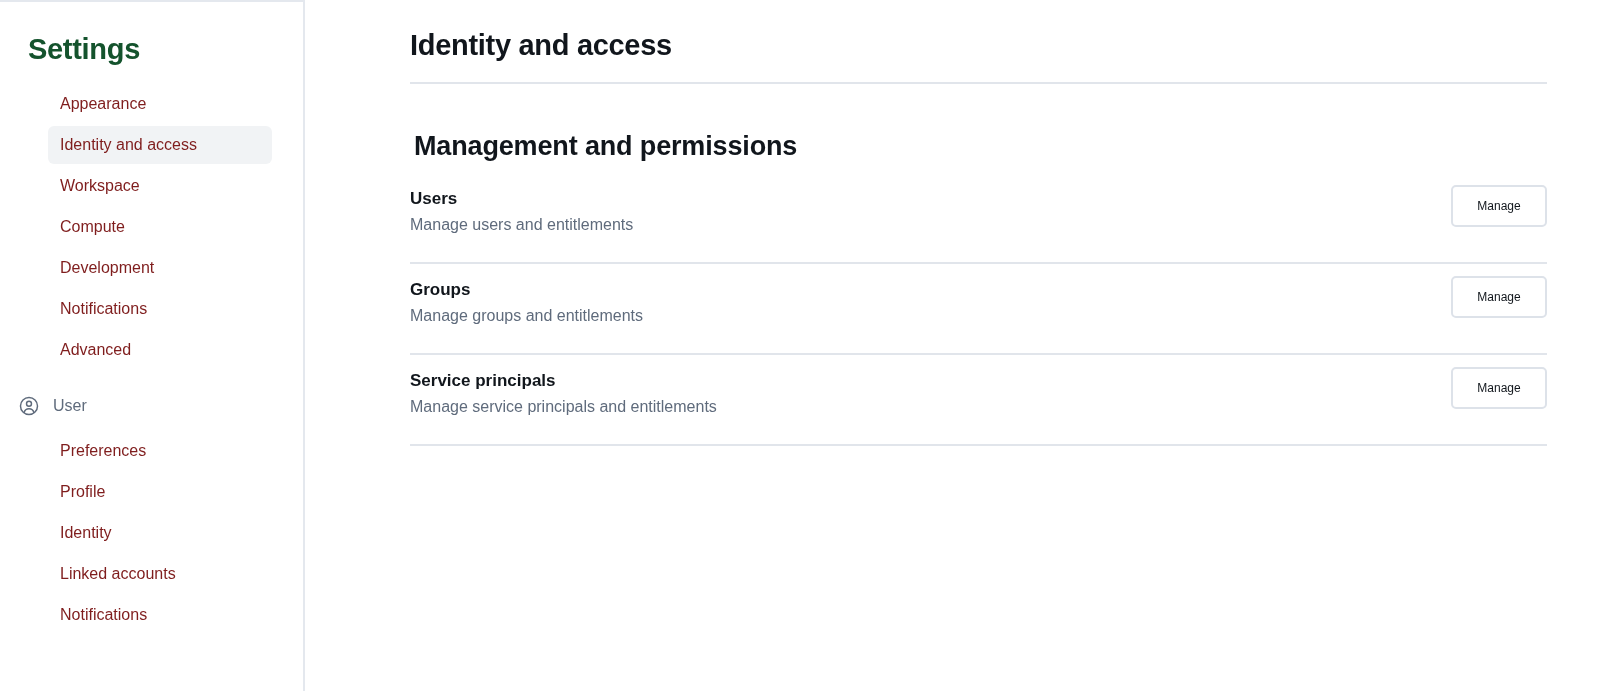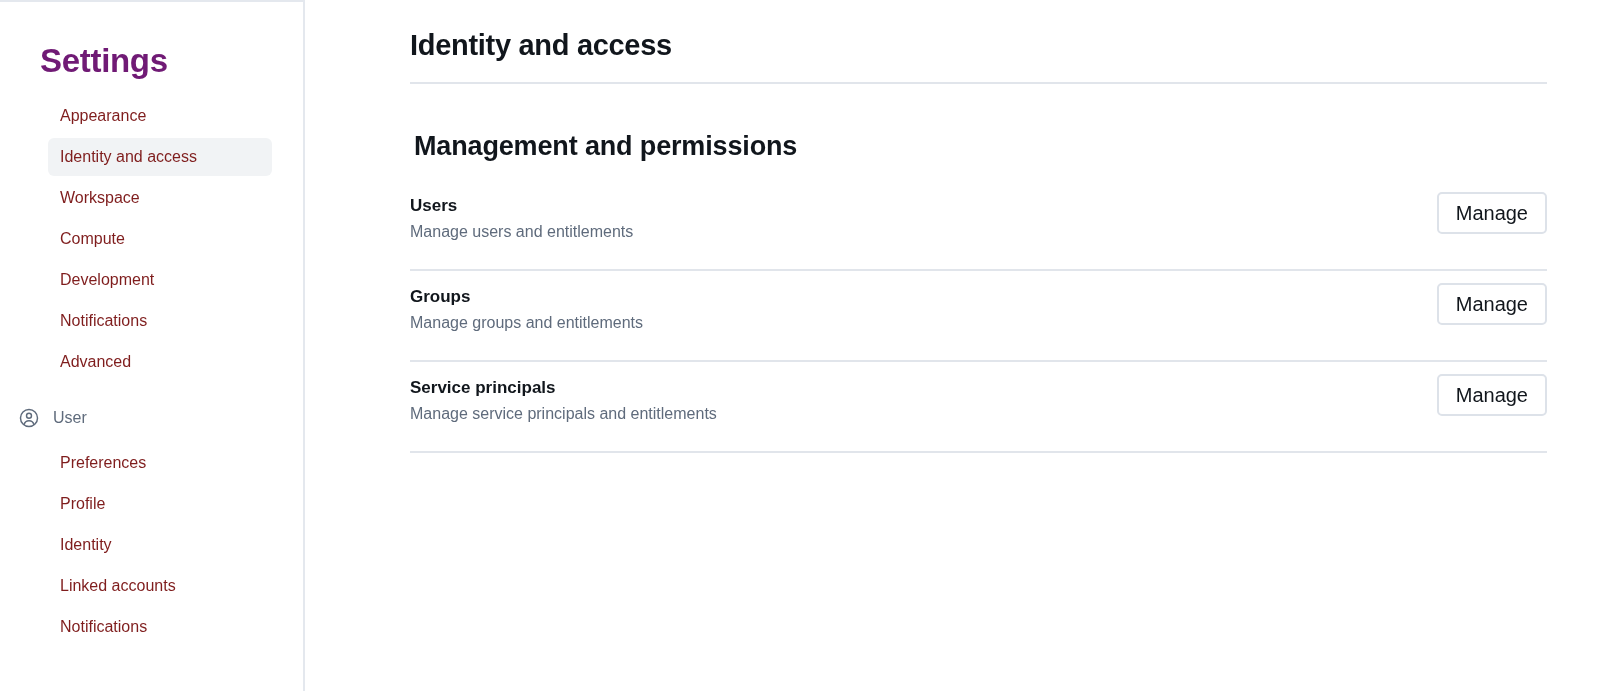--- a/index.html
+++ b/index.html
@@ -28,26 +28,26 @@
     height: 691px;
     background: #ffffff;
     border-right: 2px solid #e4e8ee;
     border-top: 2px solid #e4e8ee;
     padding: 0;
     position: relative;
     overflow: hidden;
   }
 
   .sidebar-title {
-    font-size: 33px;
-    font-weight: bold;
-    color: #701a75;
+    font-size: 29px;
+    font-weight: bold;
+    color: #14532d;
     letter-spacing: -0.3px;
     padding: 29px 0 0 28px;
-    margin: 12px;
+    margin: 0;
     line-height: 36px;
   }
 
   .nav-group {
     margin-top: 18px;
   }
   .nav-group.second {
     margin-top: 22px;
   }
 
@@ -131,21 +131,21 @@
     font-size: 27px;
     font-weight: bold;
     color: #11161c;
     letter-spacing: -0.15px;
     margin: 4px;
     padding: 44px 0 0 0;
     line-height: 28px;
   }
 
   .rows {
-    margin-top: 32px;
+    margin-top: 25px;
   }
 
   .row {
     display: flex;
     align-items: flex-start;
     justify-content: space-between;
     padding: 0 0 25px 0;
     border-bottom: 2px solid #e1e5eb;
     margin-bottom: 0;
   }
@@ -164,21 +164,21 @@
   }
   .row-desc {
     font-size: 16px;
     color: #5f6b7c;
     line-height: 24px;
     margin: 2px 0 0 0;
   }
 
   .manage-btn {
     font-family: "Liberation Sans", sans-serif;
-    font-size: 20px;
+    font-size: 12px;
     color: #11161c;
     background: #ffffff;
     border: 2px solid #dde2e9;
     border-radius: 5px;
     height: 42px;
     min-width: 96px;
     padding: 0 17px;
     cursor: pointer;
     line-height: 38px;
     flex: 0 0 auto;

